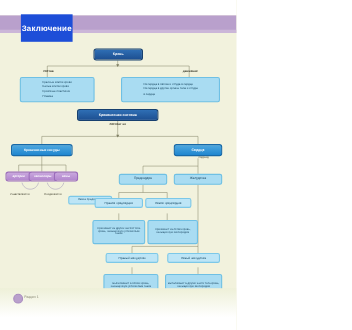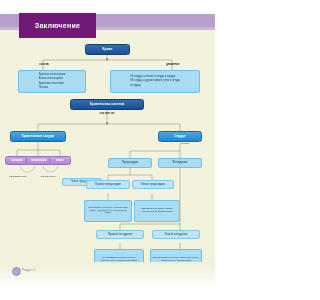--- a/index.html
+++ b/index.html
@@ -15,22 +15,22 @@
   }
   .top-white{position:absolute;left:0;top:0;width:215px;height:14px;background:#ffffff;}
   .header-band{
     position:absolute;left:0;top:14px;width:215px;height:16px;
     background:#b9a0cc;
   }
   .header-band-lite{
     position:absolute;left:0;top:27px;width:215px;height:3px;background:#cbb6d8;
   }
   .title-box{
-    position:absolute;left:19px;top:13px;width:77px;height:25px;
-    background:#701a75;
+    position:absolute;left:19px;top:13px;width:47px;height:25px;
+    background:#1d4ed8;
     display:flex;align-items:center;justify-content:center;
   }
   .title-text{
     color:#ffffff;font-size:7.2px;font-weight:bold;letter-spacing:.2px;
     white-space:nowrap;
   }
   .canvas{position:absolute;left:0;top:38px;width:215px;height:224px;}
 
   
   .node{position:absolute;box-sizing:border-box;display:flex;

